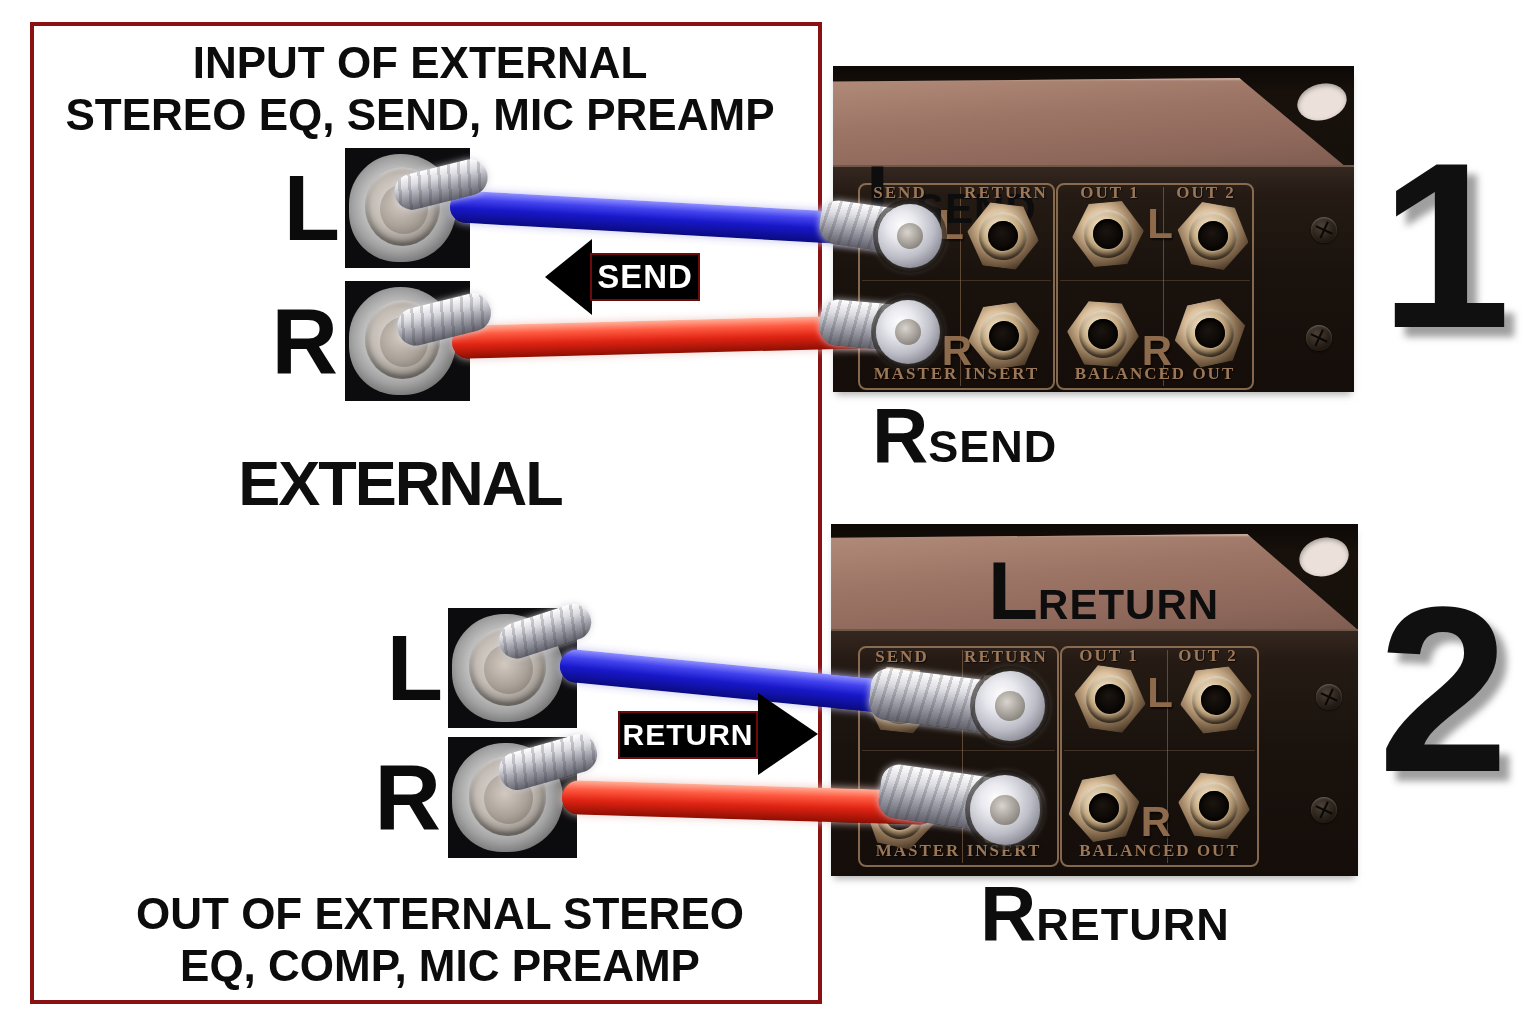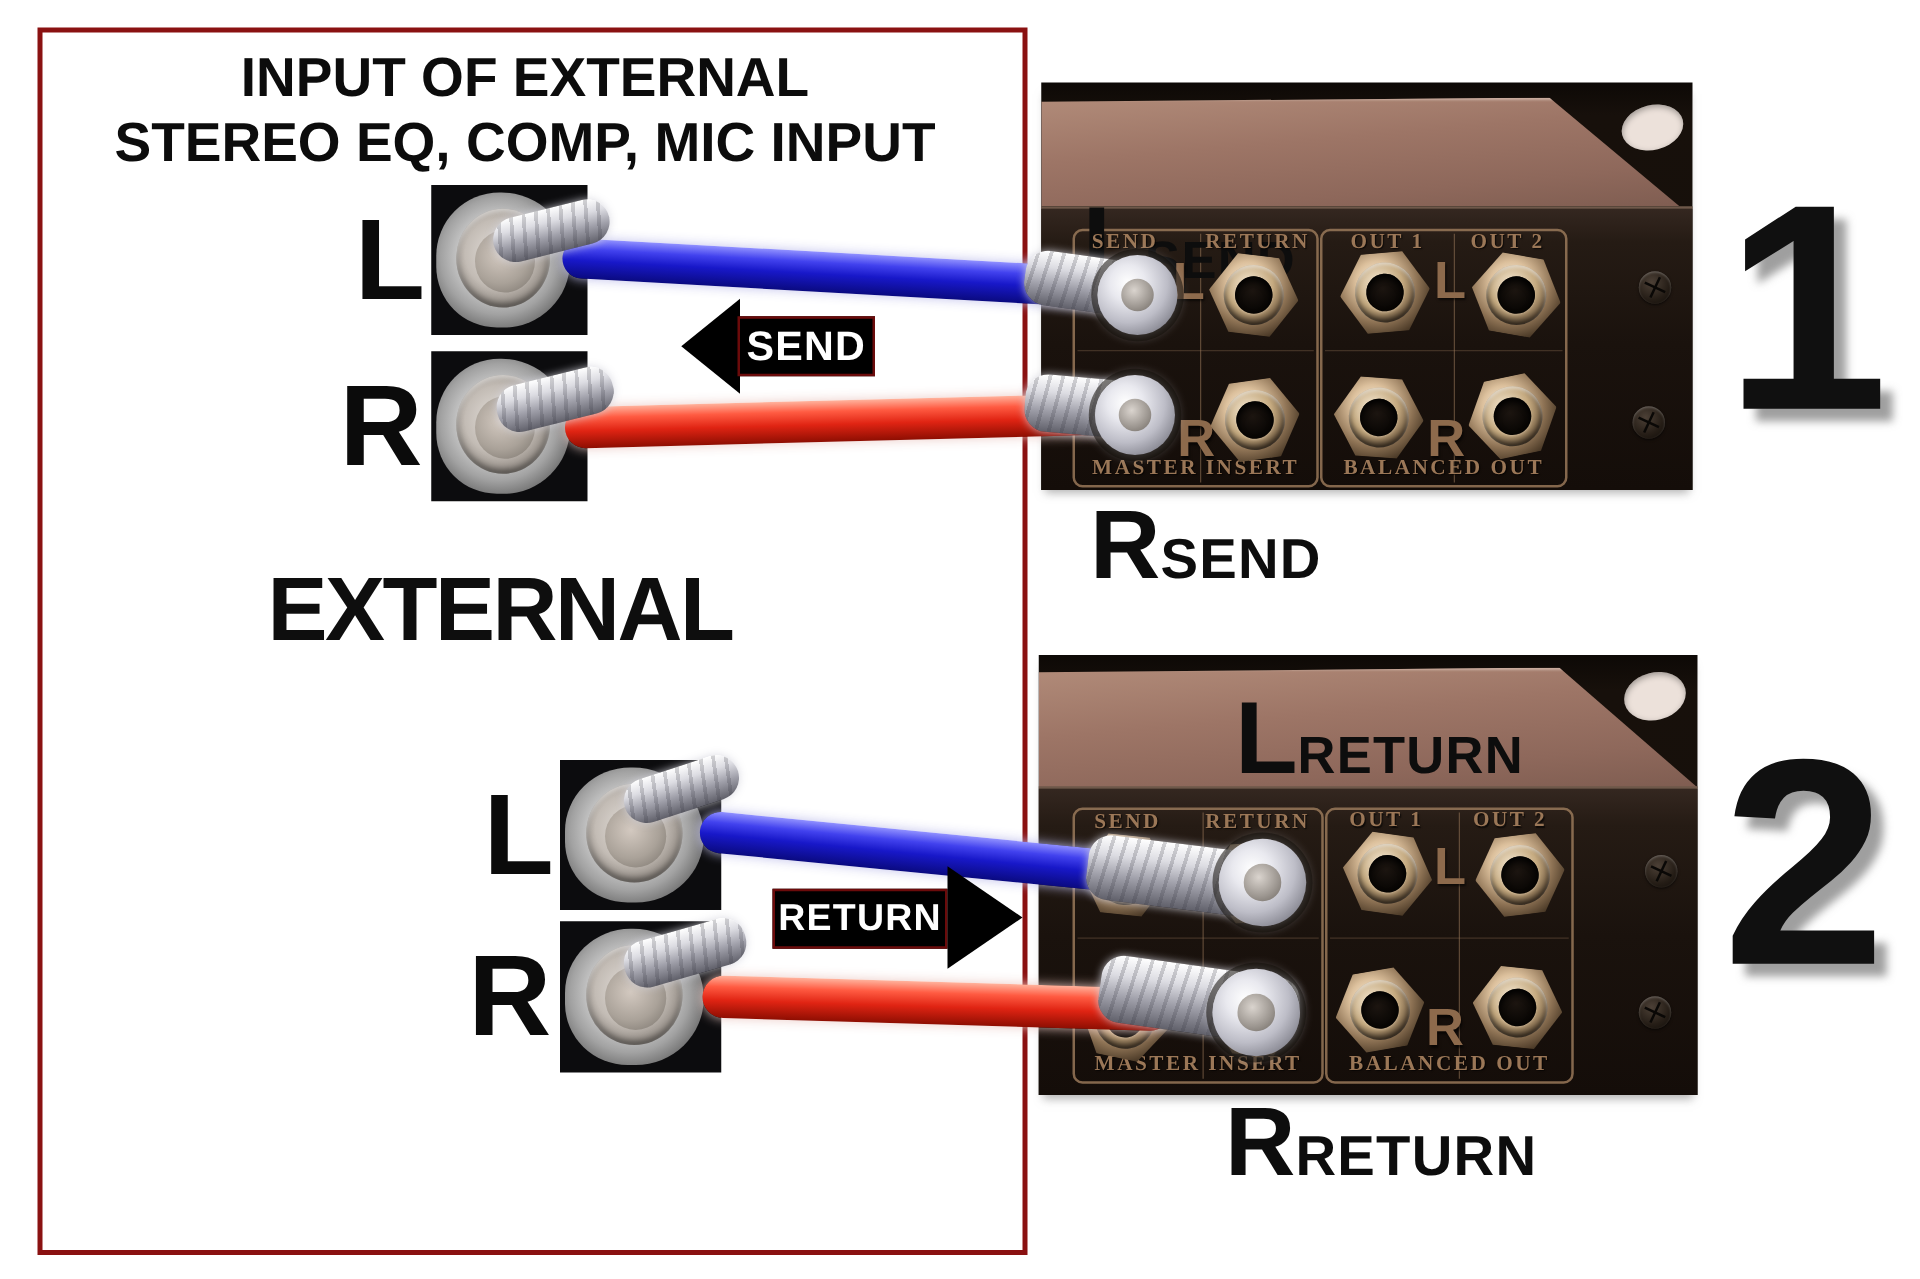--- a/index.html
+++ b/index.html
@@ -9,21 +9,21 @@
   
   .ext-box{position:absolute;left:30px;top:22px;width:784px;height:974px;
            border:4px solid #8a1111;z-index:1;background:transparent;}
 
   
   .bigtitle{position:absolute;z-index:2;color:#0c0c0c;font-weight:bold;
             font-size:44px;line-height:52px;text-align:center;letter-spacing:0px;}
   .t-top{left:40px;top:37px;width:760px;}
   .t-bottom{left:60px;top:888px;width:760px;}
   .word-external{position:absolute;left:160px;top:452px;width:480px;z-index:2;
-            color:#0e0e0e;font-weight:bold;font-size:72px;line-height:1.0;text-align:center;
+            color:#0e0e0e;font-weight:bold;font-size:63px;line-height:1.0;text-align:center;
             letter-spacing:-2px;}
 
   
   .side-label{position:absolute;z-index:3;color:#0b0b0b;font-weight:bold;font-size:92px;
               line-height:1;transform:translateY(-50%);width:90px;text-align:right;}
 
   
   .plugsq{position:absolute;background:#0c0c0e;z-index:2;overflow:hidden;}
   .psq-outer{position:absolute;left:3%;top:5%;width:86%;height:90%;
              border-radius:48% 52% 50% 46%;
@@ -112,23 +112,27 @@
 </style>
 </head>
 <body>
 
 <div class="stage">
 
   <div class="ext-box"></div>
 
   <div class="bigtitle t-top">
     <div>INPUT OF EXTERNAL</div>
-    <div>STEREO EQ, COMP, MIC INPUT</div>
-  </div>
-
+    <div>STEREO EQ, SEND, MIC PREAMP</div>
+  </div>
+
+  <div class="bigtitle t-bottom">
+    <div>OUT OF EXTERNAL STEREO</div>
+    <div>EQ, COMP, MIC PREAMP</div>
+  </div>
 
   <div class="word-external">EXTERNAL</div>
 
   <div class="side-label" style="left:250px;top:208px;">L</div>
   <div class="side-label" style="left:248px;top:341px;">R</div>
   <div class="side-label" style="left:353px;top:668px;">L</div>
   <div class="side-label" style="left:351px;top:797px;">R</div>
 
   <div class="panel" style="left:833px;top:66px;width:521px;height:326px;">
     <div class="panel-band" style="top:12px;height:87px;clip-path:polygon(0% 4%,78% 0%,98% 100%,0% 100%);"></div>

